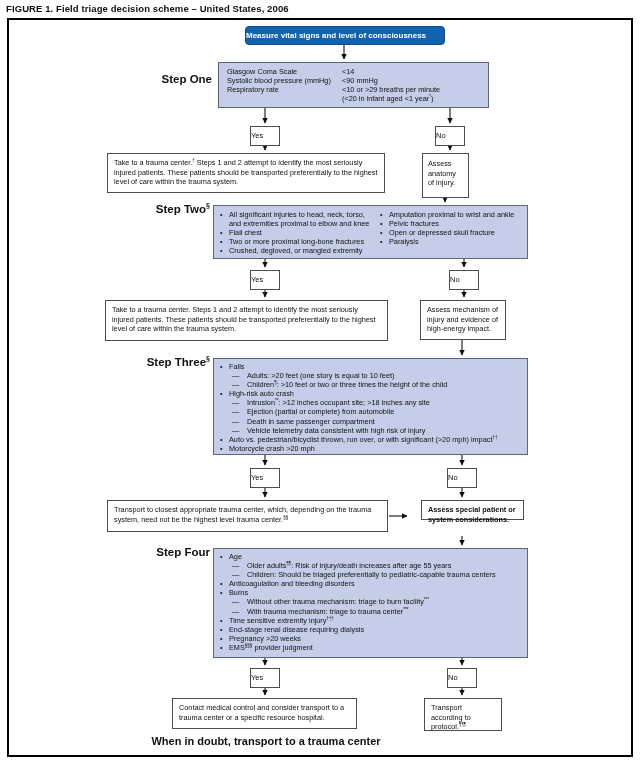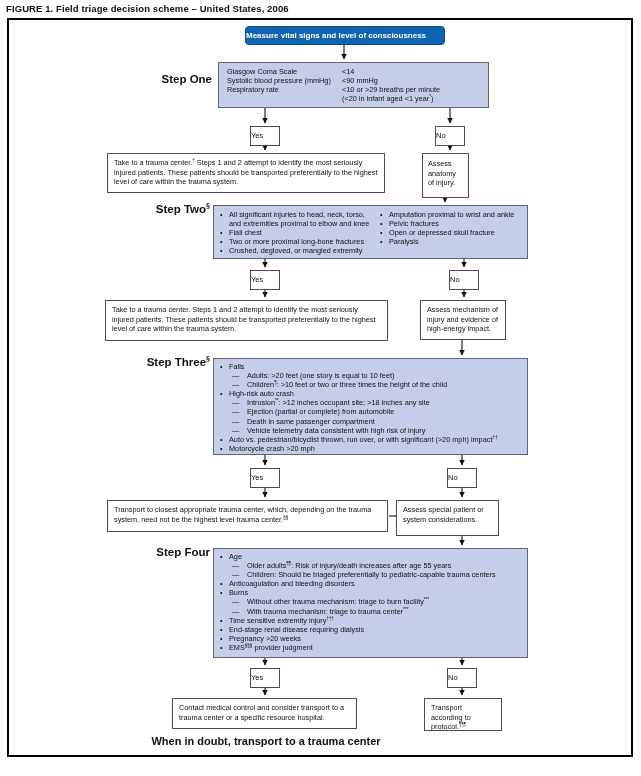--- a/index.html
+++ b/index.html
@@ -182,21 +182,21 @@
       </div>
       <div class="li ind0">
         <span class="mk">•</span>
         <span class="tx">Motorcycle crash &gt;20 mph</span>
       </div>
     </div>
 </div>
 <div class="abs yn" style="left:250px;top:468px;">Yes</div>
 <div class="abs yn" style="left:447px;top:468px;">No</div>
 <div class="abs white-box" style="left:107px;top:500px;width:281px;height:32px;">Transport to closest appropriate trauma center, which, depending on the trauma system, need not be the highest level trauma center.<sup>§§</sup></div>
-<div class="abs white-box" style="left:396px;top:500px;width:103px;height:36px;">Assess special patient or system considerations.</div>
+<div class="abs white-box" style="left:421px;top:500px;width:103px;height:20px;font-weight:bold;">Assess special patient or system considerations.</div>
 
 <div class="abs step-label" style="left:90px;top:546px;width:120px;">Step Four</div>
 <div class="abs panel s4box">
   <div class="list">
       <div class="li ind0">
         <span class="mk">•</span>
         <span class="tx">Age</span>
       </div>
       <div class="li ind1">
         <span class="mk">—</span>

